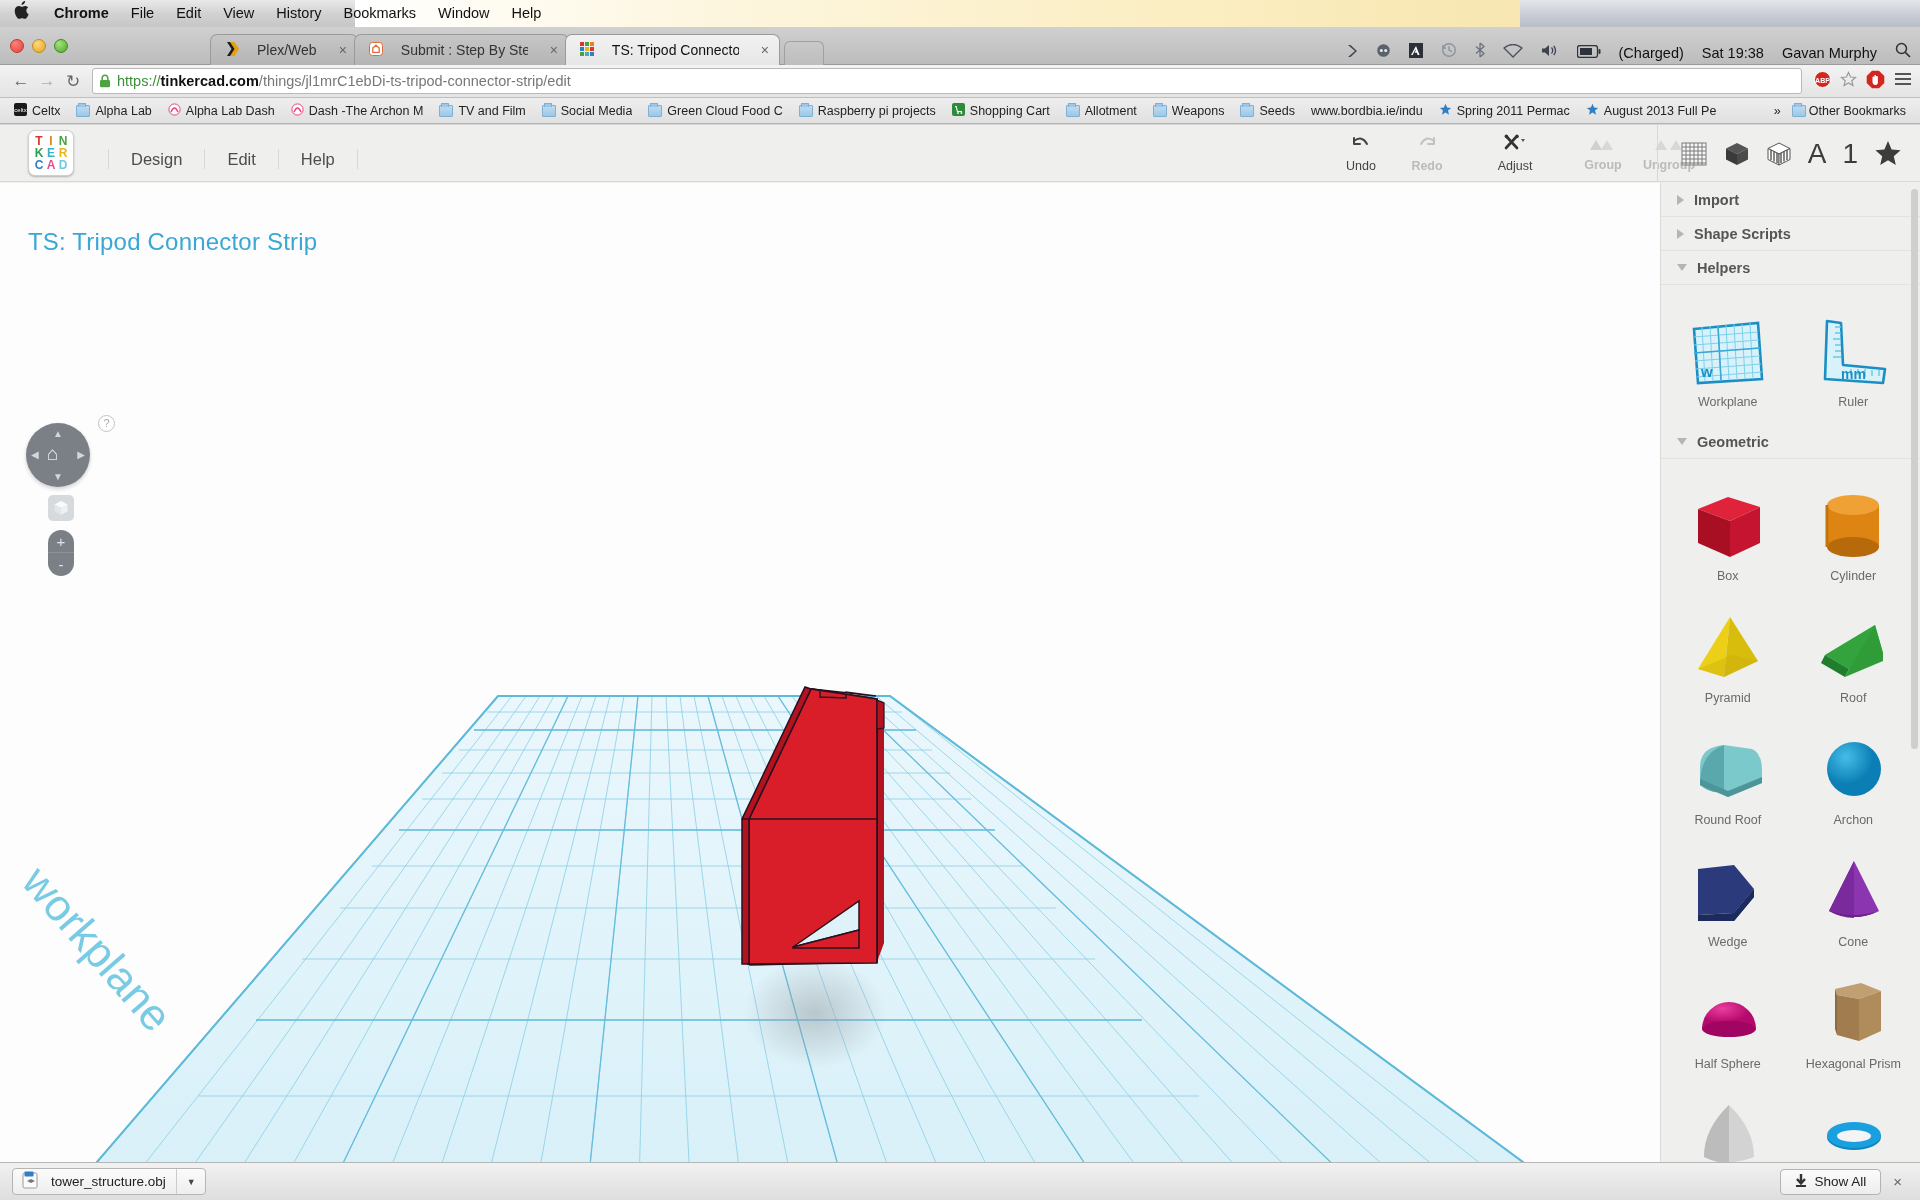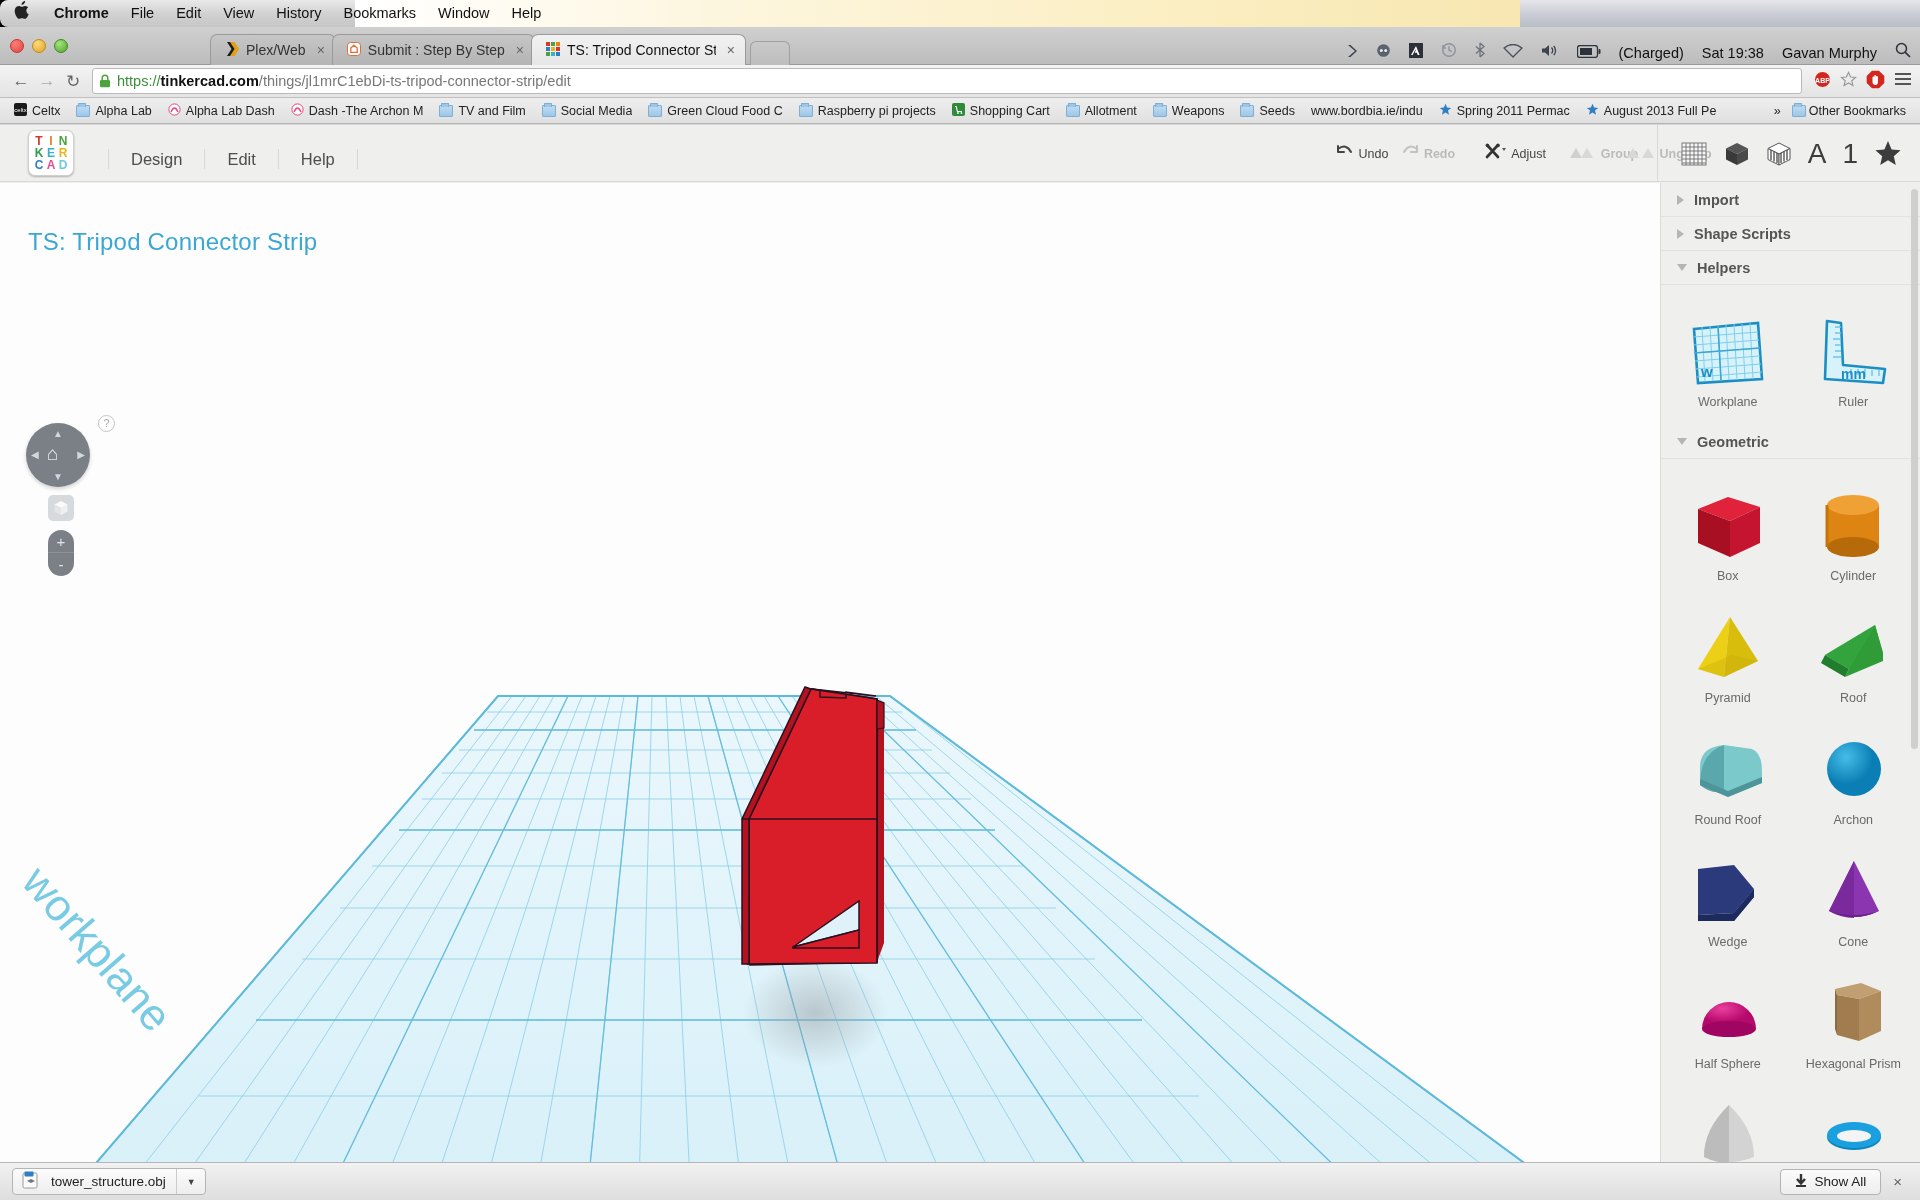--- a/index.html
+++ b/index.html
@@ -7,21 +7,21 @@
   body {
     font-family: "Liberation Sans", sans-serif;
     background:#000;
     -webkit-font-smoothing:antialiased;
   }
 
   
   .menubar{
     position:absolute; left:0; top:0; width:1920px; height:27px;
     background:linear-gradient(to bottom,#e9e9e9 0%,#d2d2d2 50%,#c6c6c6 100%);
-    display:flex; align-items:center; font-size:14.5px; color:#111;border-radius:8px;
+    display:flex; align-items:center; font-size:14.5px; color:#111;
   }
   .menubar .mb-left{ display:flex; align-items:center; height:27px; }
   .menubar .mb-item{ padding:0 11px; line-height:27px; white-space:nowrap;}
   .menubar .mb-apple{ padding:0 14px 0 14px; font-size:17px; line-height:24px;}
   .menubar .mb-bold{ font-weight:bold; }
   .menubar .mb-right{
     position:absolute; right:0; top:0; height:27px;
     display:flex; align-items:center; gap:0px;margin-top:40px;
   }
   .mb-right .mb-item{ padding:0 9px; }
@@ -45,21 +45,21 @@
     border-bottom:1px solid #9a9a9a;
   }
   .traffic{ position:absolute; left:10px; top:12px; display:flex; gap:8px;}
   .tl{ width:14px;height:14px;border-radius:50%; }
   .tl.r{ background:radial-gradient(circle at 35% 30%,#ff8177,#e0443e); border:1px solid #c1352f;}
   .tl.y{ background:radial-gradient(circle at 35% 30%,#ffd97a,#e1a325); border:1px solid #c08c1c;}
   .tl.g{ background:radial-gradient(circle at 35% 30%,#a3e57d,#4fa32b); border:1px solid #3e8a20;}
 
   .tabs{ position:absolute; left:210px; top:7px; display:flex; align-items:flex-end;}
   .tab{
-    height:31px; display:flex; align-items:center; gap:7px;
+    height:31px; display:flex; align-items:center; gap:18px;
     padding:0 10px 0 14px; font-size:14px; color:#333;
     background:linear-gradient(to bottom,#c6c6c6,#b4b4b4);
     border:1px solid #9a9a9a; border-bottom:none;
     border-radius:7px 7px 0 0; margin-right:-4px; position:relative;
     max-width:215px;
   }
   .tab.active{
     background:linear-gradient(to bottom,#f2f2f2,#e6e6e6);
     z-index:5; color:#111;
   }
@@ -124,21 +124,21 @@
     display:grid; grid-template-columns:repeat(3,1fr); grid-template-rows:repeat(3,1fr);
     align-items:center; justify-items:center; padding:4px;
   }
   .tc-logo span{ font-size:12px; font-weight:bold; line-height:1; font-family:"Liberation Sans",sans-serif;}
   .tc-menu{ display:flex; align-items:center; margin-left:34px; height:30px;margin-top:12px;}
   .tc-menu .mi{ padding:0 22px; font-size:16.5px; color:#4d4d4d; border-right:1px solid #d8d8d5; line-height:20px;}
   .tc-menu .mi:first-child{ border-left:1px solid #d8d8d5; }
 
   .tc-tools{ position:absolute; right:220px; top:0; height:57px; display:flex; align-items:center; gap:4px;}
   .tool{
-    width:62px; height:52px; display:flex; flex-direction:row; align-items:center;
+    width:62px; height:52px; display:flex; flex-direction:column; align-items:center;
     justify-content:center; gap:3px; font-size:12.5px; color:#444;
   }
   .tool.disabled{ color:#bbb;font-weight:bold; }
   .tc-icons{
     position:absolute; right:18px; top:0; height:57px; display:flex; align-items:center; gap:16px;
     border-left:1px solid #d8d8d5; padding-left:22px;
   }
   .tc-icons .gi{ color:#4a4a4a; display:flex; align-items:center; }
 
   

